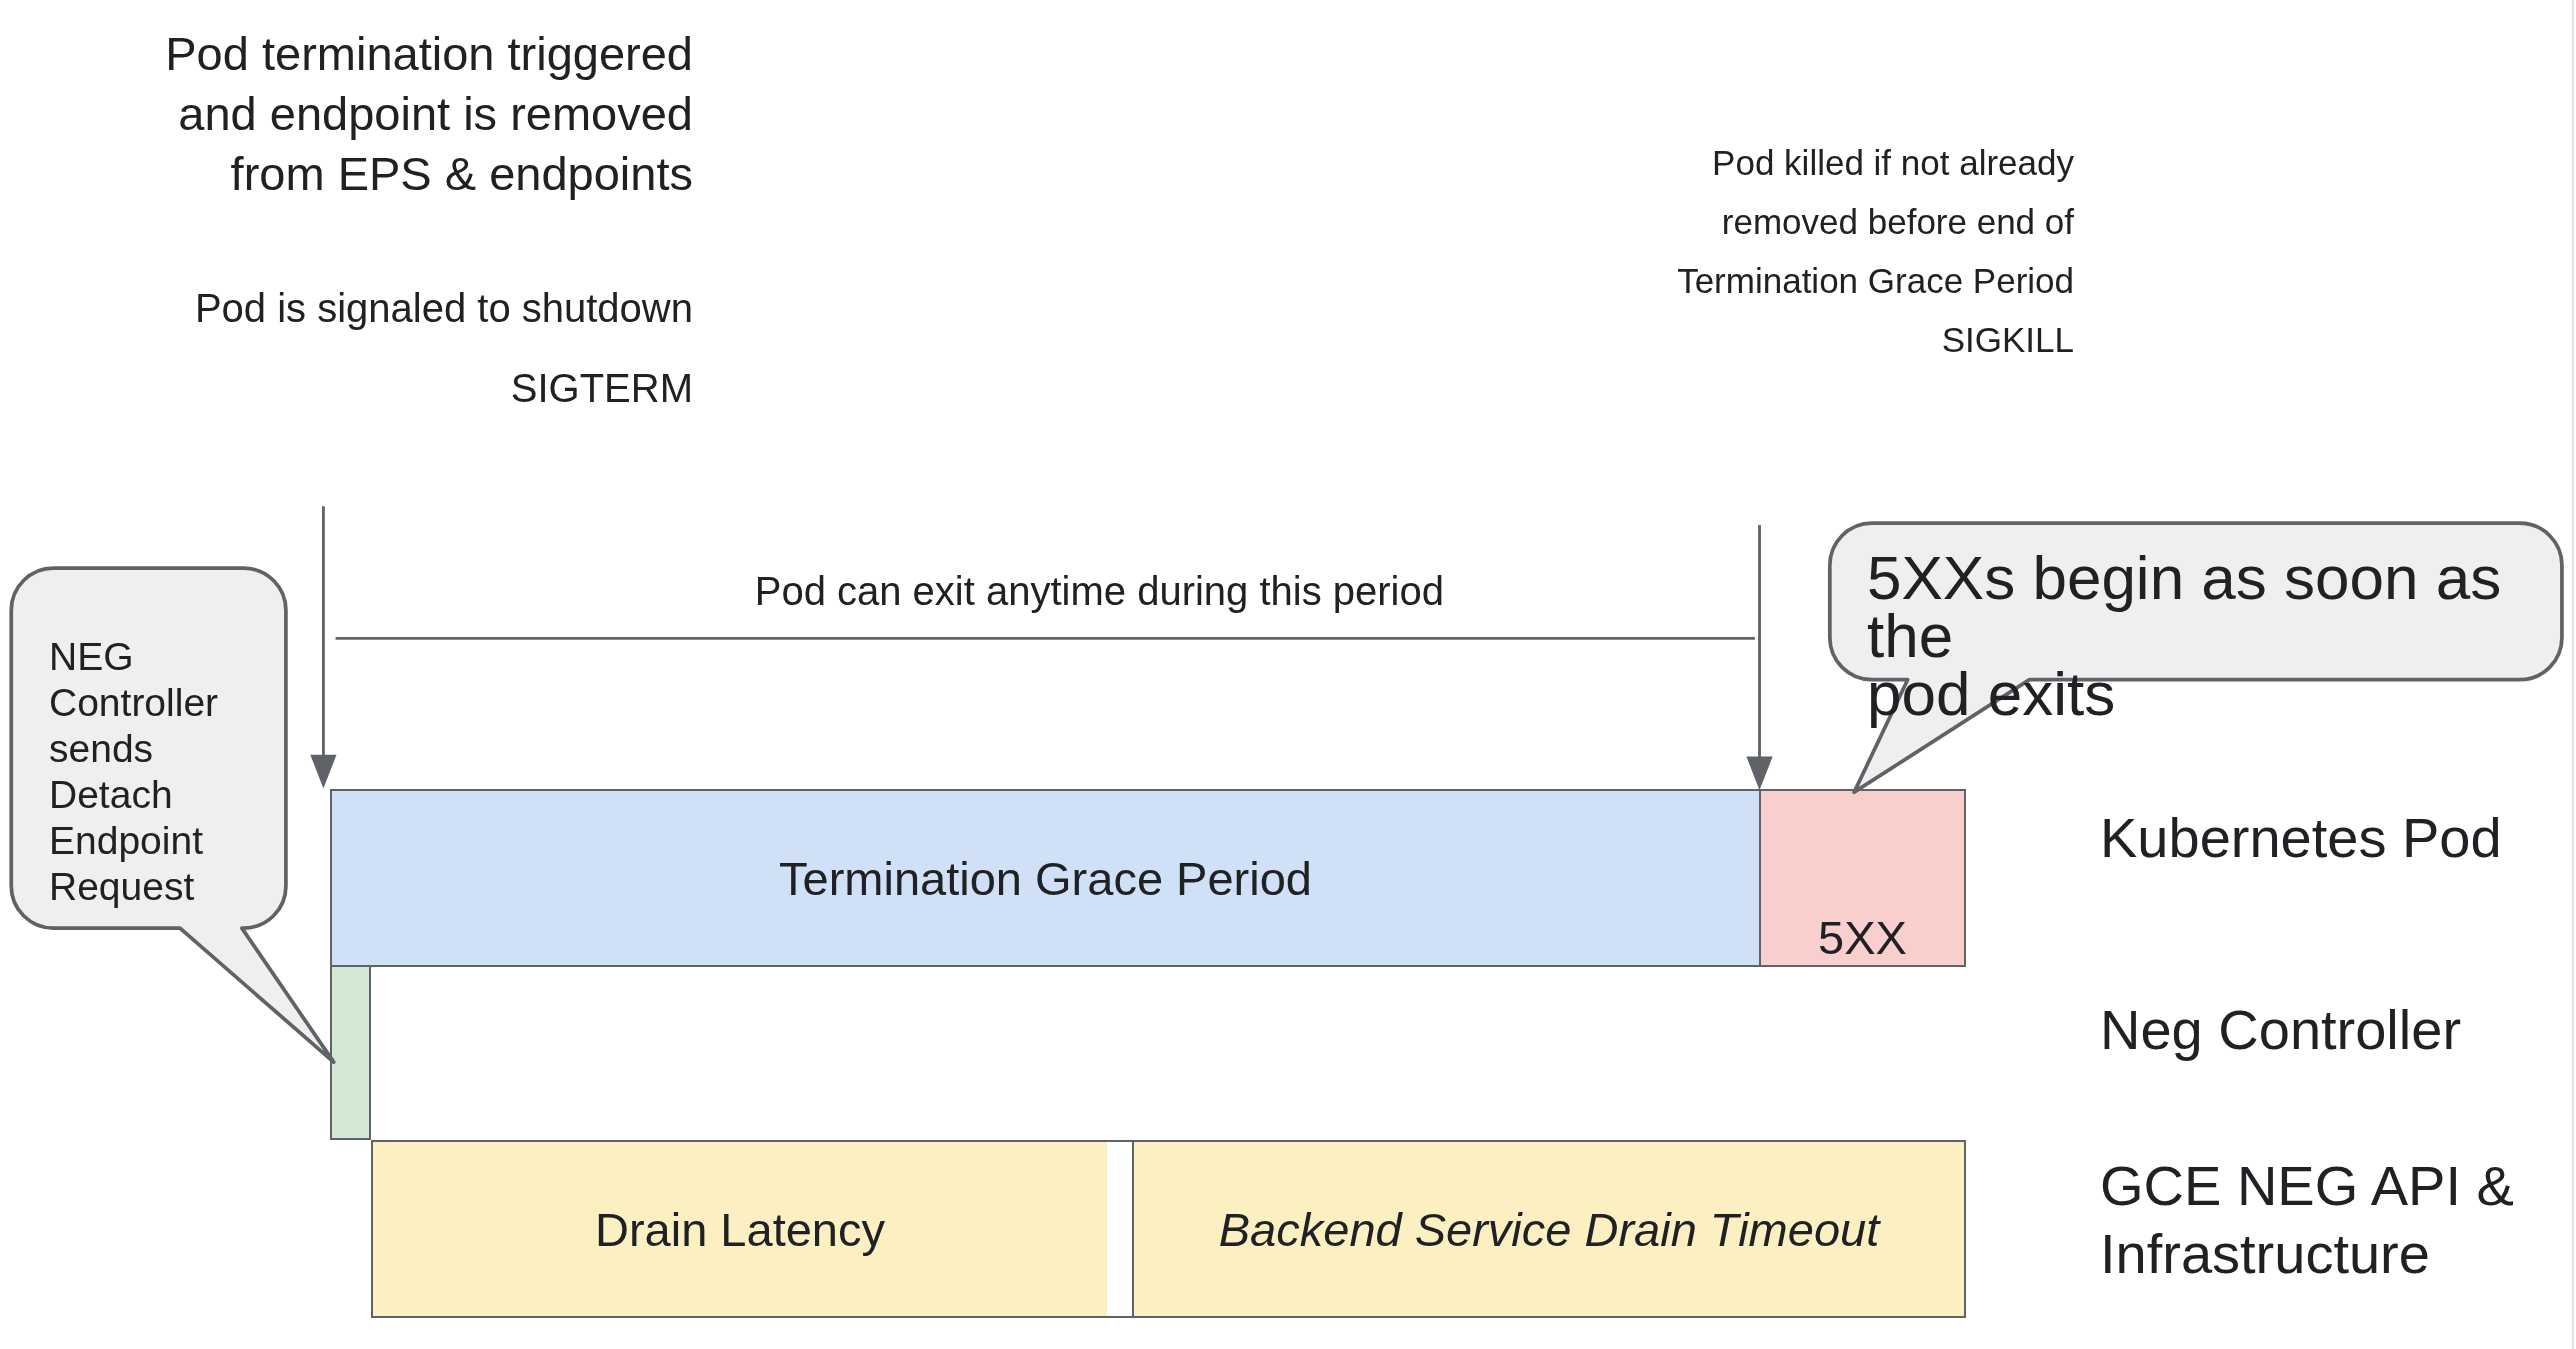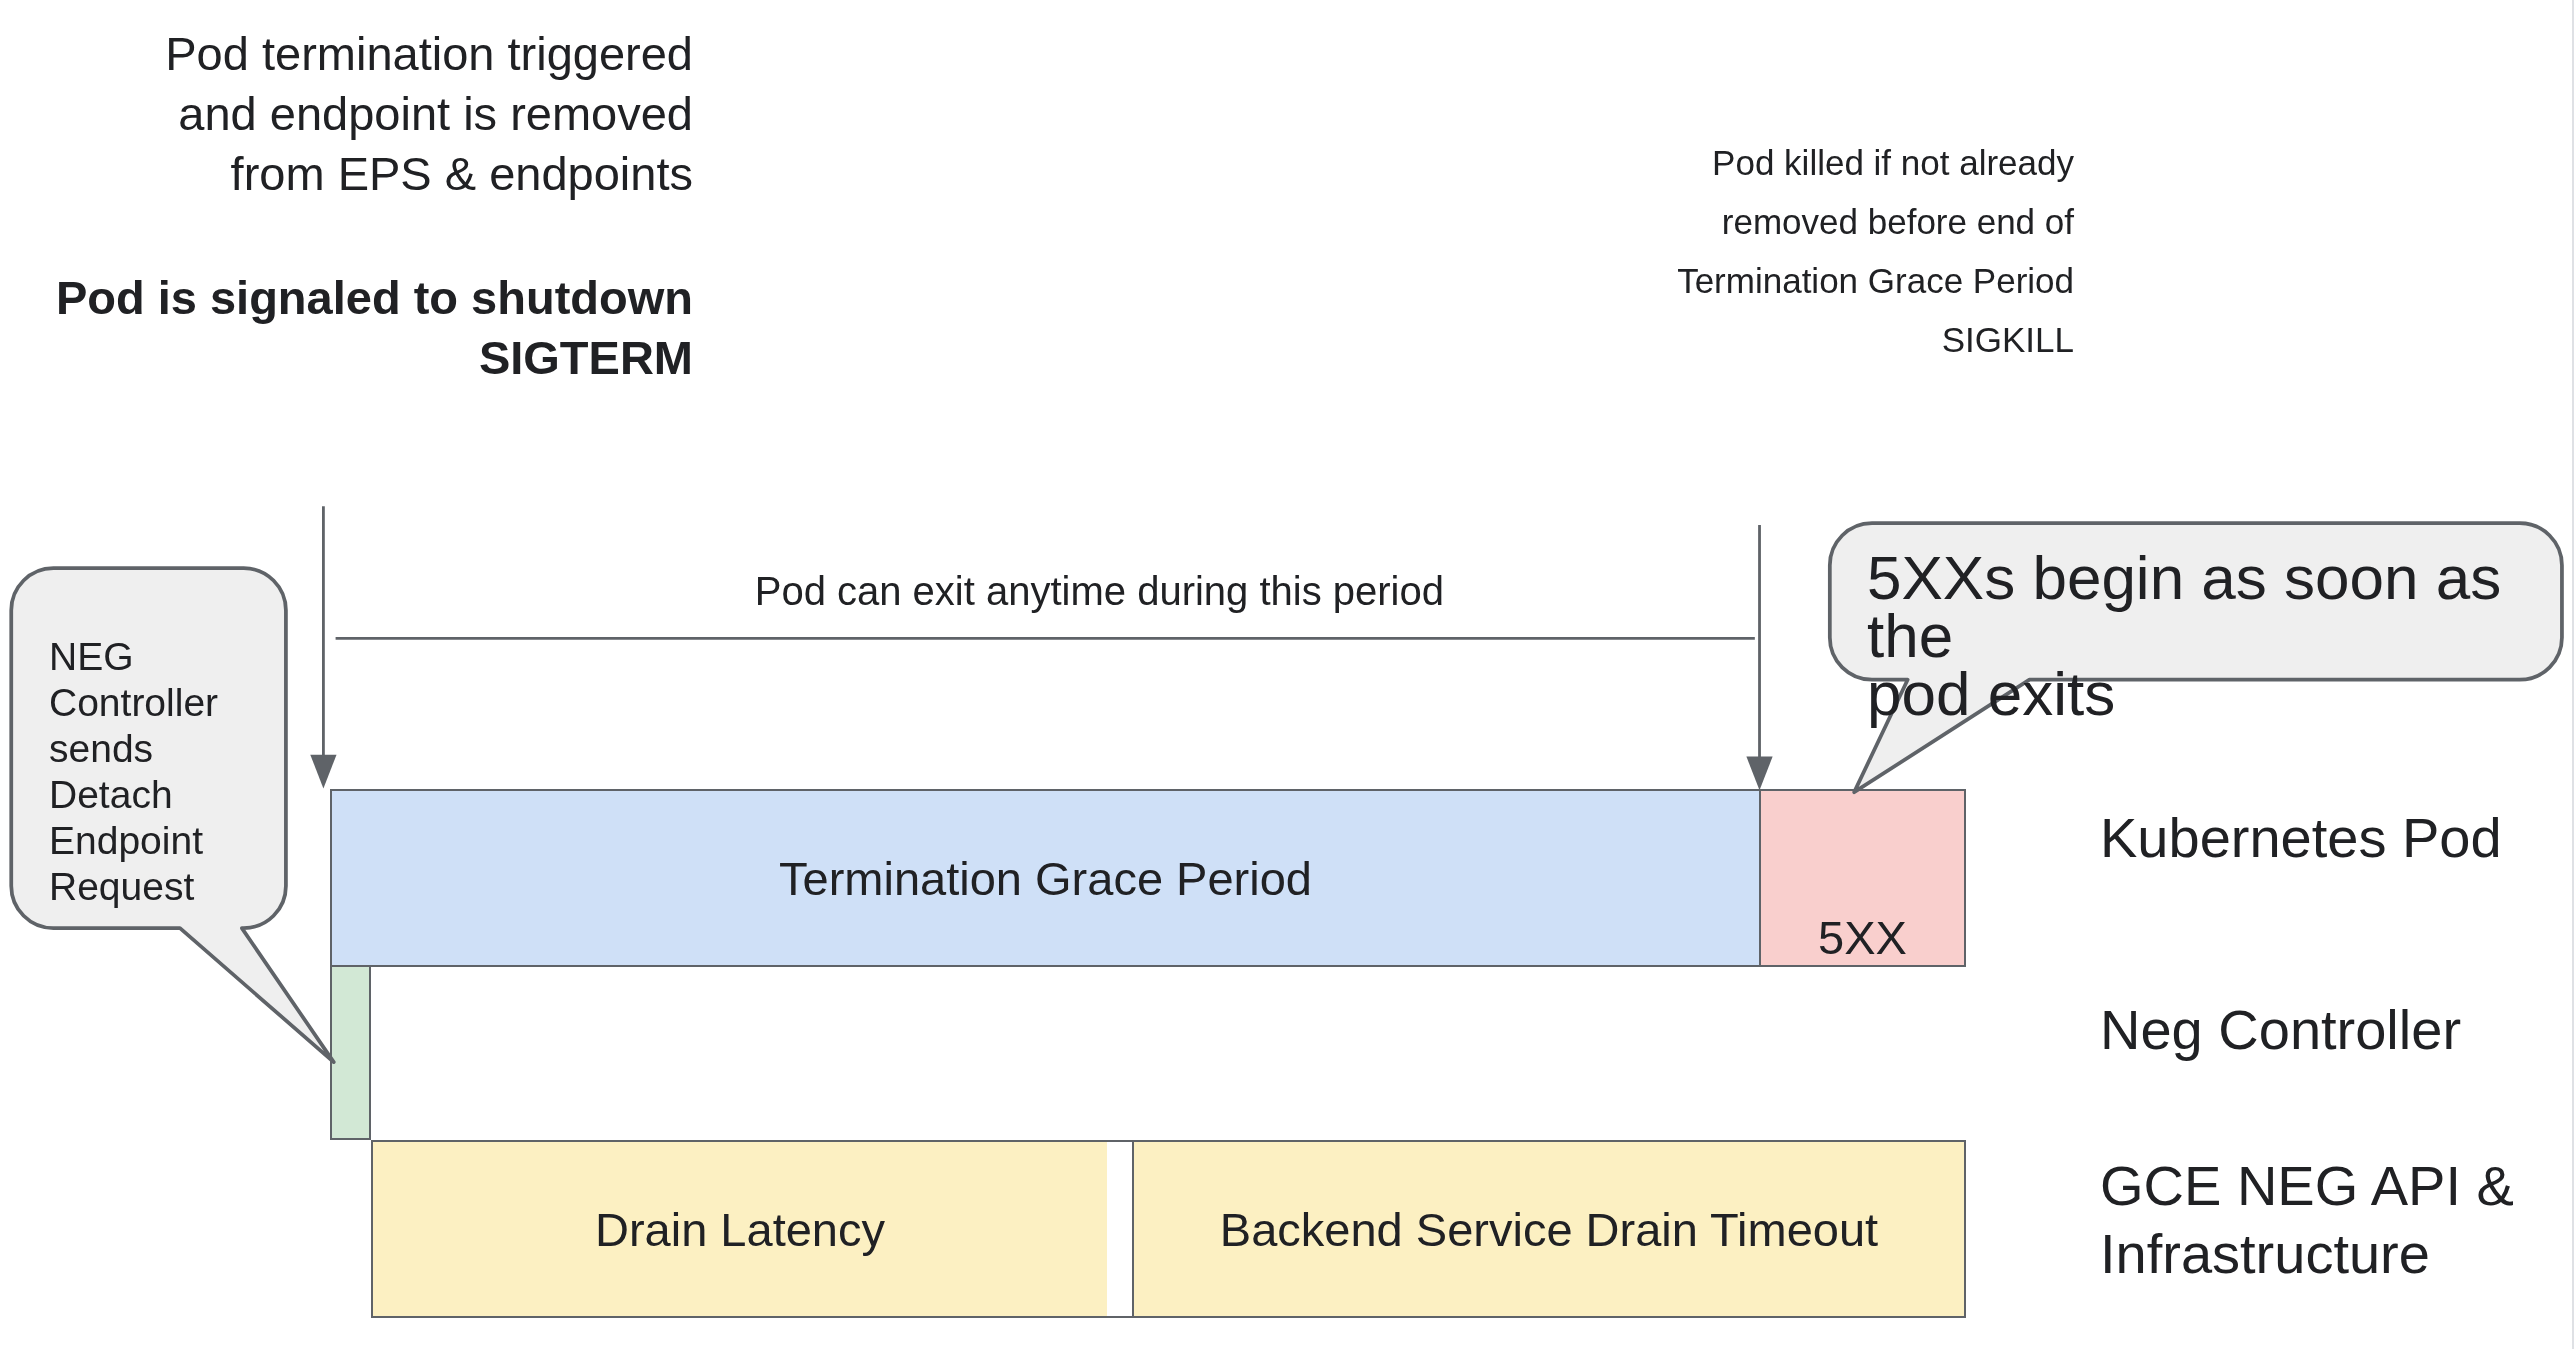--- a/index.html
+++ b/index.html
@@ -19,21 +19,21 @@
   .txt {
     position: absolute;
     white-space: pre-line;
     color: var(--text, #202124);
     z-index: 3;
   }
   .center { text-align: right; }
 
   
   #ann-pod-termination { left: 37px;  top: 24.4px;  width: 656px; font-size: 47px; line-height: 60px; }
-  #ann-pod-signaled    { left: 37px;  top: 268px; width: 656px; font-size: 47px; line-height: 60px; font-weight: bold; }
+  #ann-pod-signaled    { left: 37px;  top: 268px; width: 656px; font-size: 40px; line-height: 80px; }
   #ann-pod-killed      { left: 1451px; top: 133px; width: 623px; font-size: 35px; line-height: 59px; }
   #lbl-period          { left: 647px; top: 568px; width: 797px; font-size: 40px; line-height: 47px; }
 
   
   #txt-callout-left  { left: 49px;   top: 609px; width: 234px; font-size: 39px; line-height: 46px; margin-top: 25px; }
   #txt-callout-right { left: 1867px; top: 549px; width: 666px; font-size: 62px; line-height: 58px; }
 
   
   .row-label { font-size: 56px; line-height: 68px; }
   #lbl-k8s { left: 2100px; top: 804px;  }
@@ -59,21 +59,21 @@
   #seg-tgp { width: 1427px; background: var(--grace-period-fill, #cfe0f7); }
   #seg-5xx { flex: 1; background: var(--five-xx-fill, #f9cfcd); border-left: 2.8px solid var(--stroke, #5f6368); align-items: flex-end; }
 
   #bar-neg {
     left: 330px; top: 965px; width: 41px; height: 175px;
     background: var(--neg-fill, #d2e8d5);
   }
 
   #bar-gce { left: 371px; top: 1140px; width: 1595px; height: 178px; gap: 25px; }
   #seg-drain { width: 734px; background: var(--gce-fill, #fcf0c2); }
-  #seg-bsdt  { flex: 1; background: var(--gce-fill, #fcf0c2); border-left: 2.8px solid var(--stroke, #5f6368); }
+  #seg-bsdt  { flex: 1; background: var(--gce-fill, #fcf0c2); border-left: 2.8px solid var(--stroke, #5f6368); font-style: italic; }
 
   
   #connectors {
     position: absolute;
     left: 0; top: 0;
     z-index: 2;
     pointer-events: none;
   }
   .stroke-line {
     stroke: var(--stroke, #5f6368);

